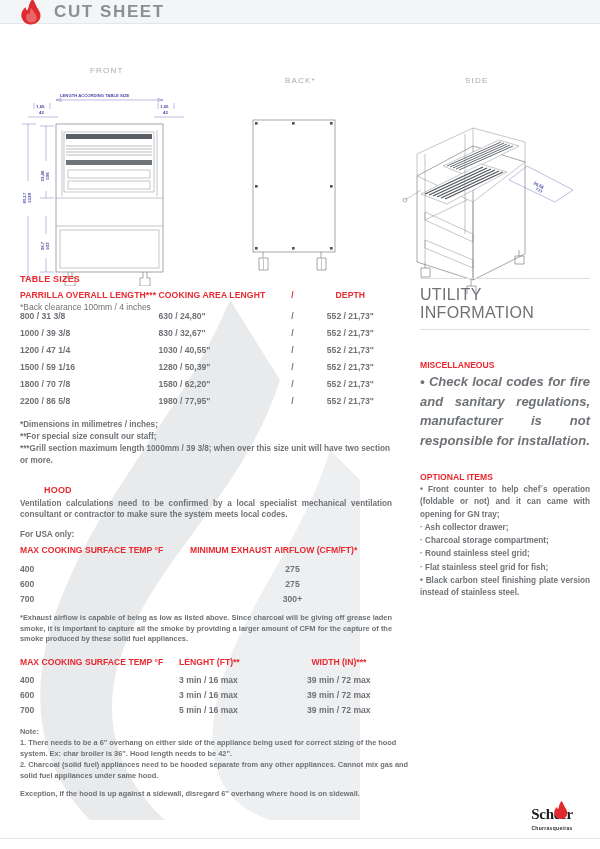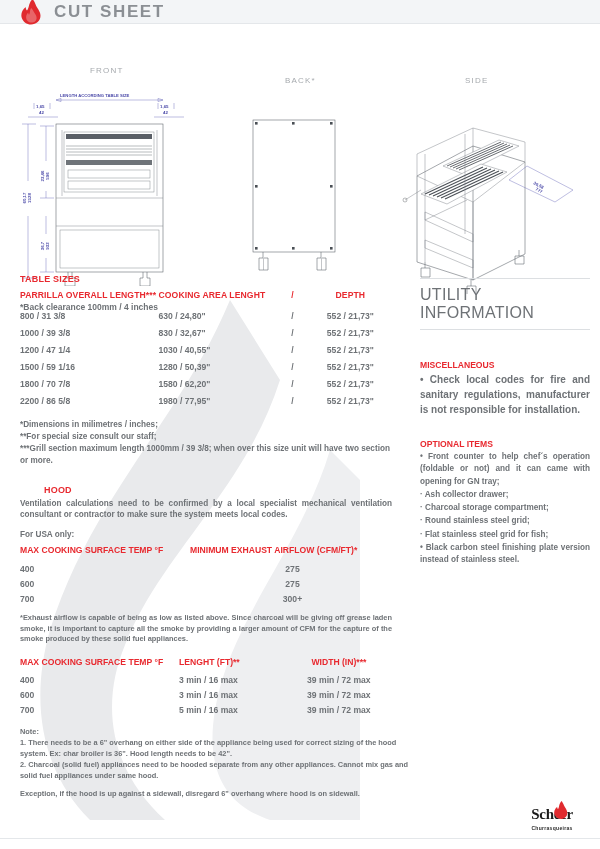--- a/index.html
+++ b/index.html
@@ -42,21 +42,21 @@
   .lbl-back  { left: 285px; top: 52px; }
   .lbl-side  { left: 465px; top: 52px; }
 
   .dwg { position: absolute; }
   .dwg-front { left: 8px; top: 62px; }
   .dwg-back  { left: 235px; top: 62px; }
   .dwg-side  { left: 395px; top: 60px; }
 
   .note-clear {
     position: absolute; left: 20px; top: 278px;
-    font-size: 8.5px; color: #6e7276; font-weight: bold; z-index: 4;
+    font-size: 8.5px; color: #6e7276; font-weight: normal; z-index: 4;
   }
 
   
   .body { position: relative; z-index: 3; display: flex; padding: 0 0 0 0; }
   .col-left { width: 410px; padding-left: 20px; }
   .col-right { width: 190px; padding-left: 10px; padding-right: 10px; }
 
   .sec-head {
     color: #e8292f; font-weight: bold; font-size: 9px;
     letter-spacing: .2px; margin-bottom: 3px;
@@ -119,22 +119,22 @@
   .notes {
     color: #6e7276; font-size: 7.4px; font-weight: bold;
     line-height: 1.5; width: 390px; margin-top: 8px;
   }
   .notes .nl { margin: 0; }
   .notes .exc { margin-top: 7px; }
 
   
   .r-head { color:#e8292f; font-weight:bold; font-size:8.6px; margin-bottom:2px; }
   .r-para {
-    color:#6e7276; font-size:10px; font-weight:bold;
-    line-height:1.5; text-align:justify;
+    color:#6e7276; font-size:13px; font-weight:bold;
+    line-height:1.5; text-align:justify;font-style:italic;
   }
   .r-list { list-style:none; margin-top:0; }
   .r-list li {
     color:#6e7276; font-size:8.2px; font-weight:bold;
     line-height:1.5; text-align:justify; margin-bottom:1px;
   }
   .r-block { margin-top: 30px; }
   .r-block2 { margin-top: 22px; }
 
   

